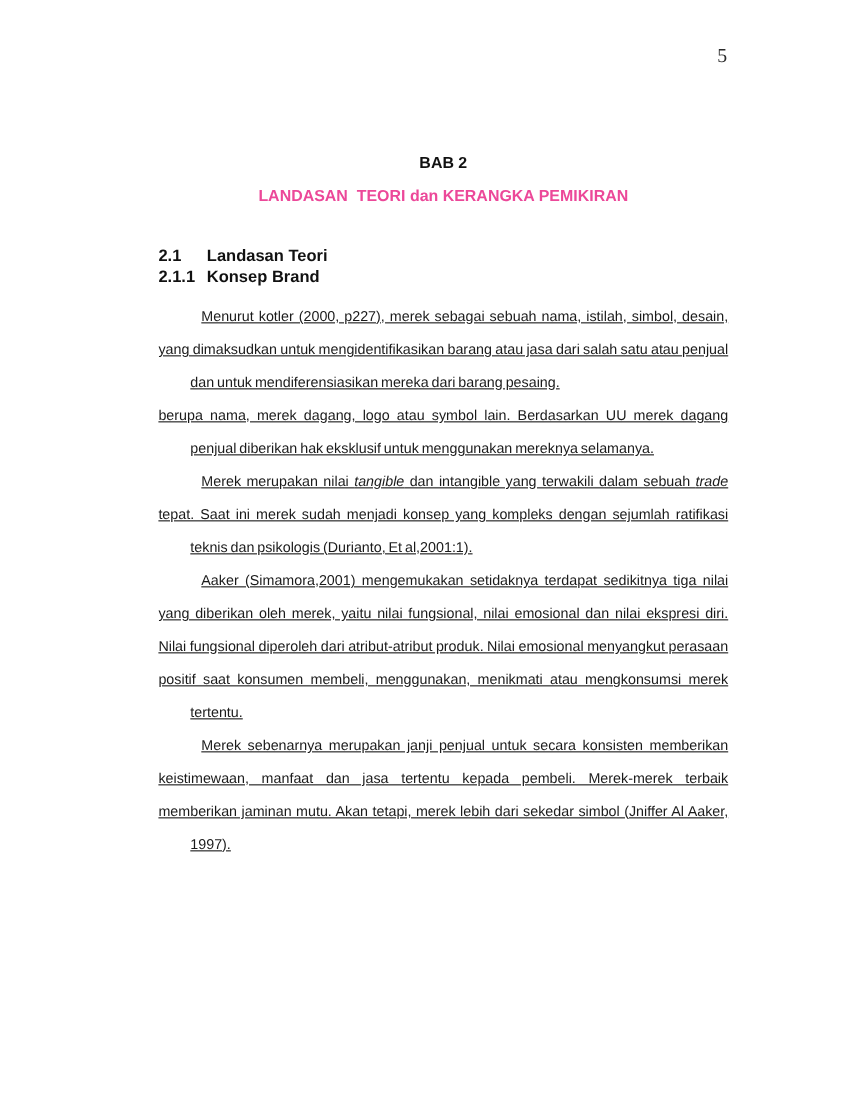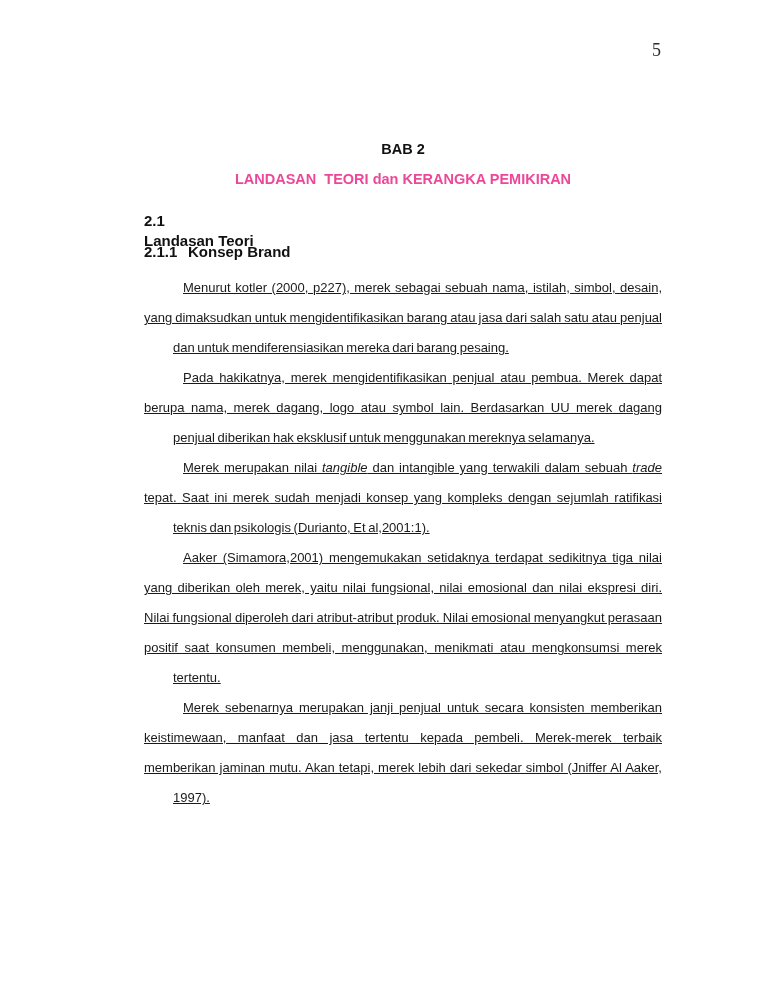--- a/index.html
+++ b/index.html
@@ -53,21 +53,21 @@
     display: flex;
     font-weight: bold;
     font-size: 15px;
     line-height: 20px;
     color: #111;
   }
   .section .num {
     flex: none;
     width: 44px;
   }
-  .section-1 { top: 211px; flex-direction: column; }
+  .section-1 { top: 223px; }
   .section-2 { top: 242px; }
   .bodytext {
     position: absolute;
     left: 144px;
     top: 273px;
     width: 518px;
     font-size: 13px;
     line-height: 30px;
     word-spacing: -1px;
   }
@@ -108,21 +108,20 @@
 
   <div class="bodytext">
 
     <div class="para">
       <div class="tl first">Menurut kotler (2000, p227), merek sebagai sebuah nama, istilah, simbol, desain,</div>
       <div class="tl">yang dimaksudkan untuk mengidentifikasikan barang atau jasa dari salah satu atau penjual</div>
       <div class="tl last">dan untuk mendiferensiasikan mereka dari barang pesaing.</div>
     </div>
 
     <div class="para">
-      <div class="tl first">Pada hakikatnya, merek mengidentifikasikan penjual atau pembua. Merek dapat</div>
       <div class="tl">berupa nama, merek dagang, logo atau symbol lain. Berdasarkan UU merek dagang</div>
       <div class="tl last">penjual diberikan hak eksklusif untuk menggunakan mereknya selamanya.</div>
     </div>
 
     <div class="para">
       <div class="tl first"><span>Merek merupakan nilai </span><em>tangible</em><span> dan intangible yang terwakili dalam sebuah </span><em>trade</em></div>
       <div class="tl">tepat. Saat ini merek sudah menjadi konsep yang kompleks dengan sejumlah ratifikasi</div>
       <div class="tl last">teknis dan psikologis (Durianto, Et al,2001:1).</div>
     </div>
 

